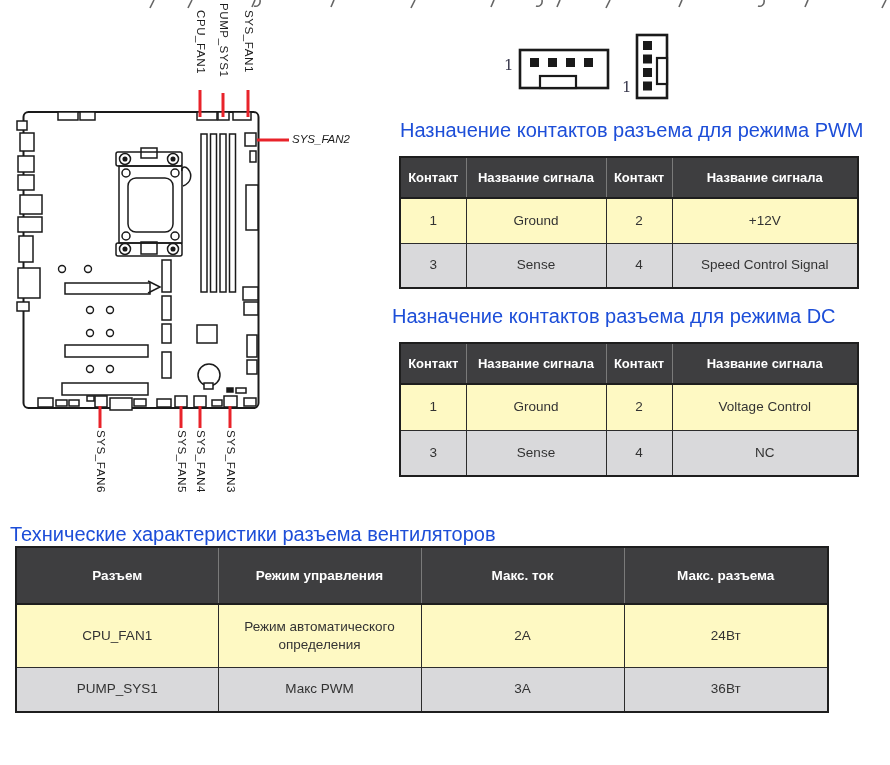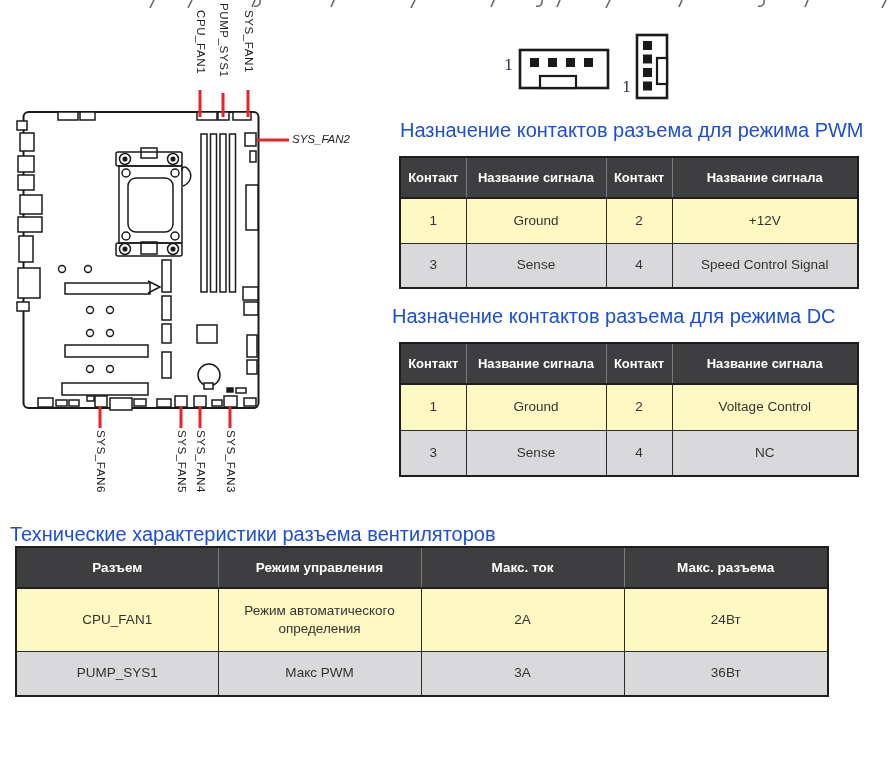--- a/index.html
+++ b/index.html
@@ -266,21 +266,21 @@
 
   <div class="sec-title" style="left:10px;top:510px;margin-top:13px;">Технические характеристики разъема вентиляторов</div>
   <table class="stable" style="left:15px;top:546px;width:812px;">
     <colgroup>
         <col style="width:202px">
         <col style="width:203px">
         <col style="width:203px">
         <col style="width:204px">
       </colgroup>
     <tbody>
-        <tr style="height:41px">
+        <tr style="height:57px">
       <th>Разъем</th>
       <th>Режим управления</th>
       <th>Макс. ток</th>
       <th>Макс. разъема</th>
     </tr>
     <tr style="height:63px">
       <td>CPU_FAN1</td>
       <td>Режим автоматического определения</td>
       <td>2A</td>
       <td>24Вт</td>

